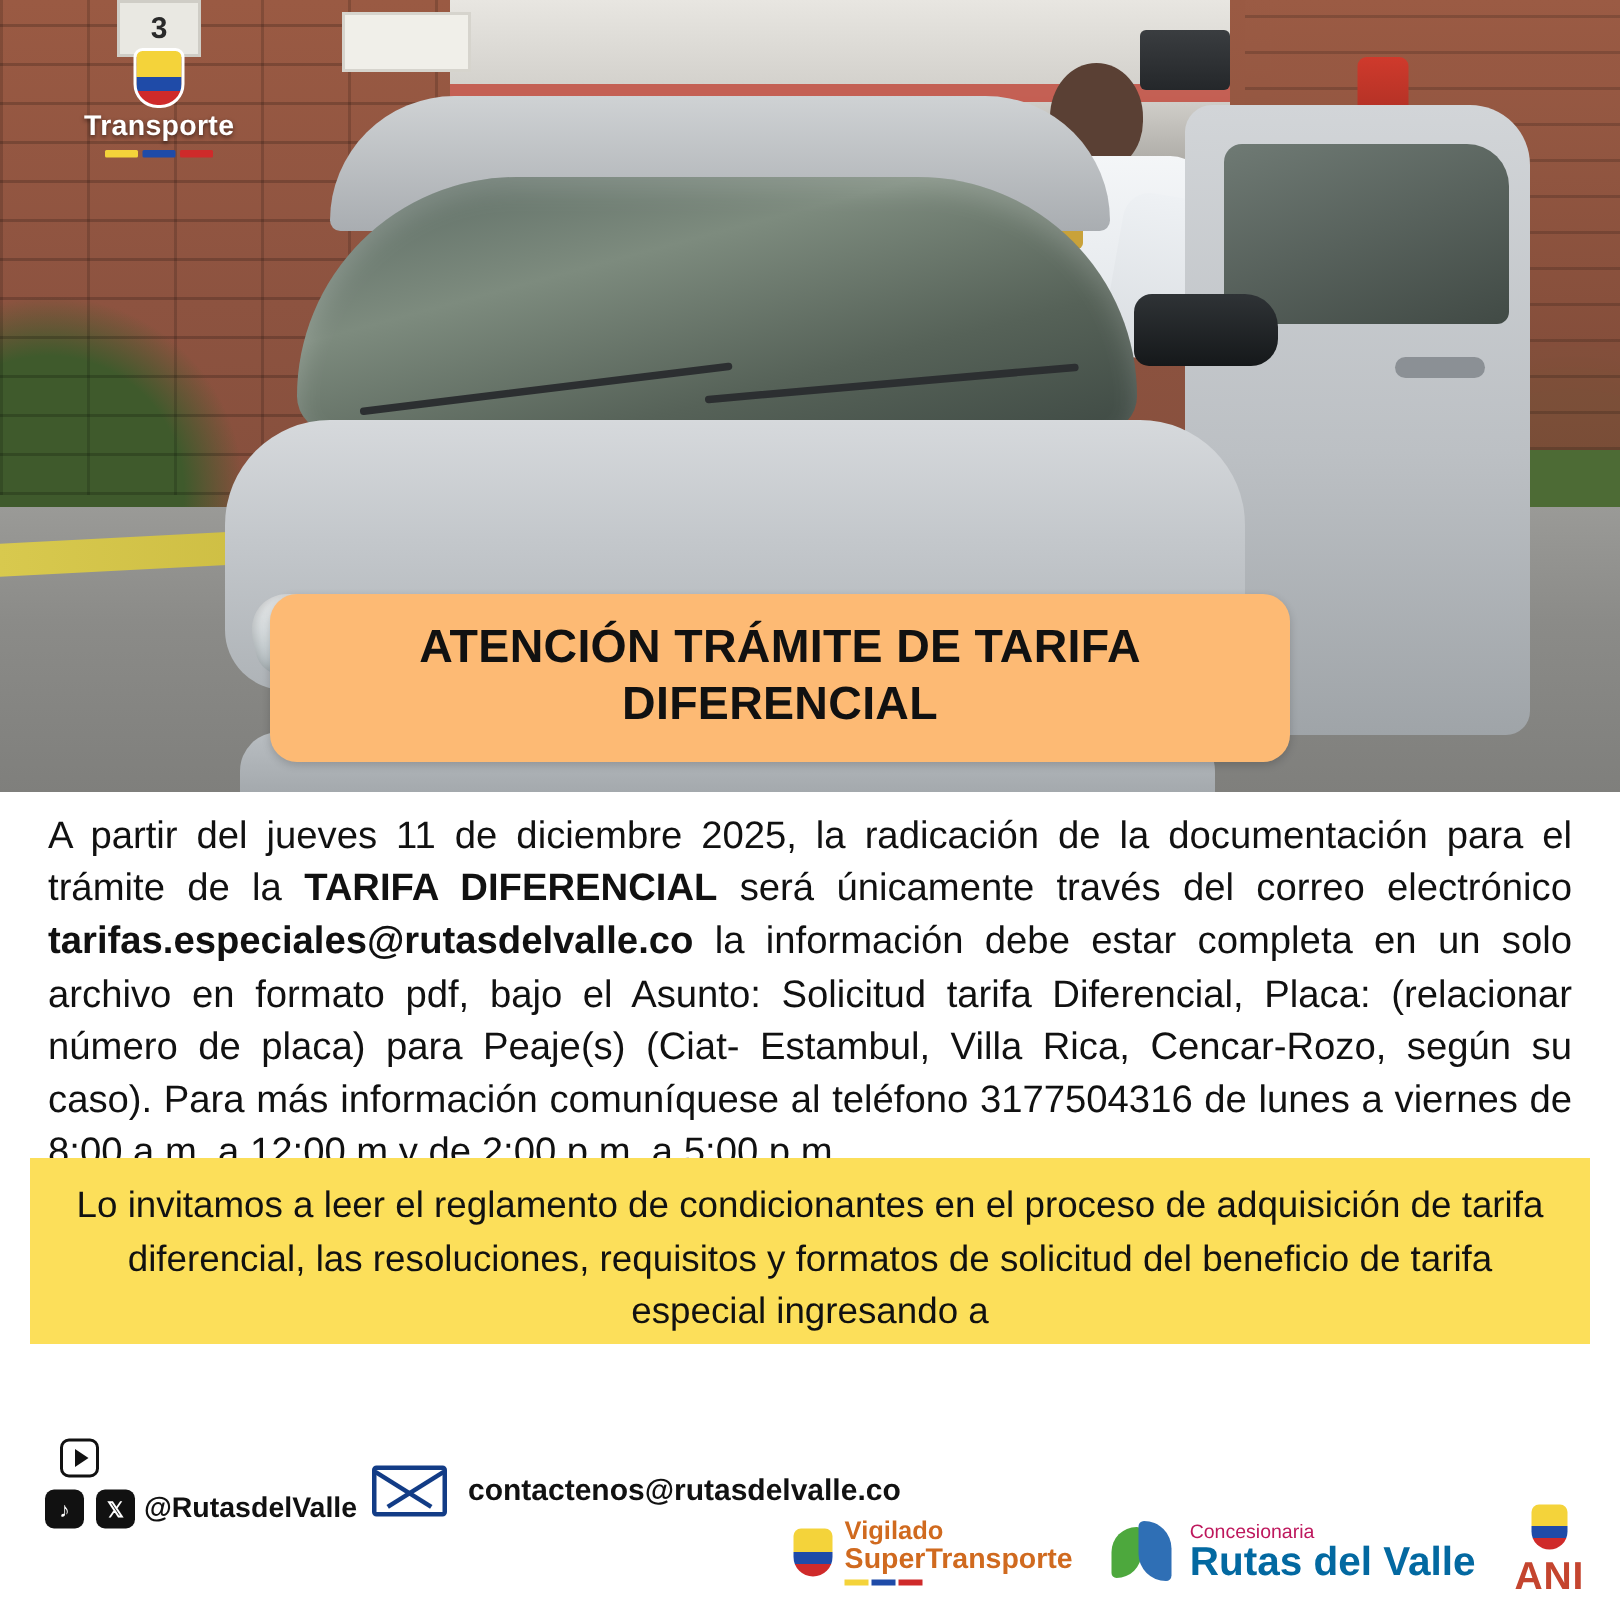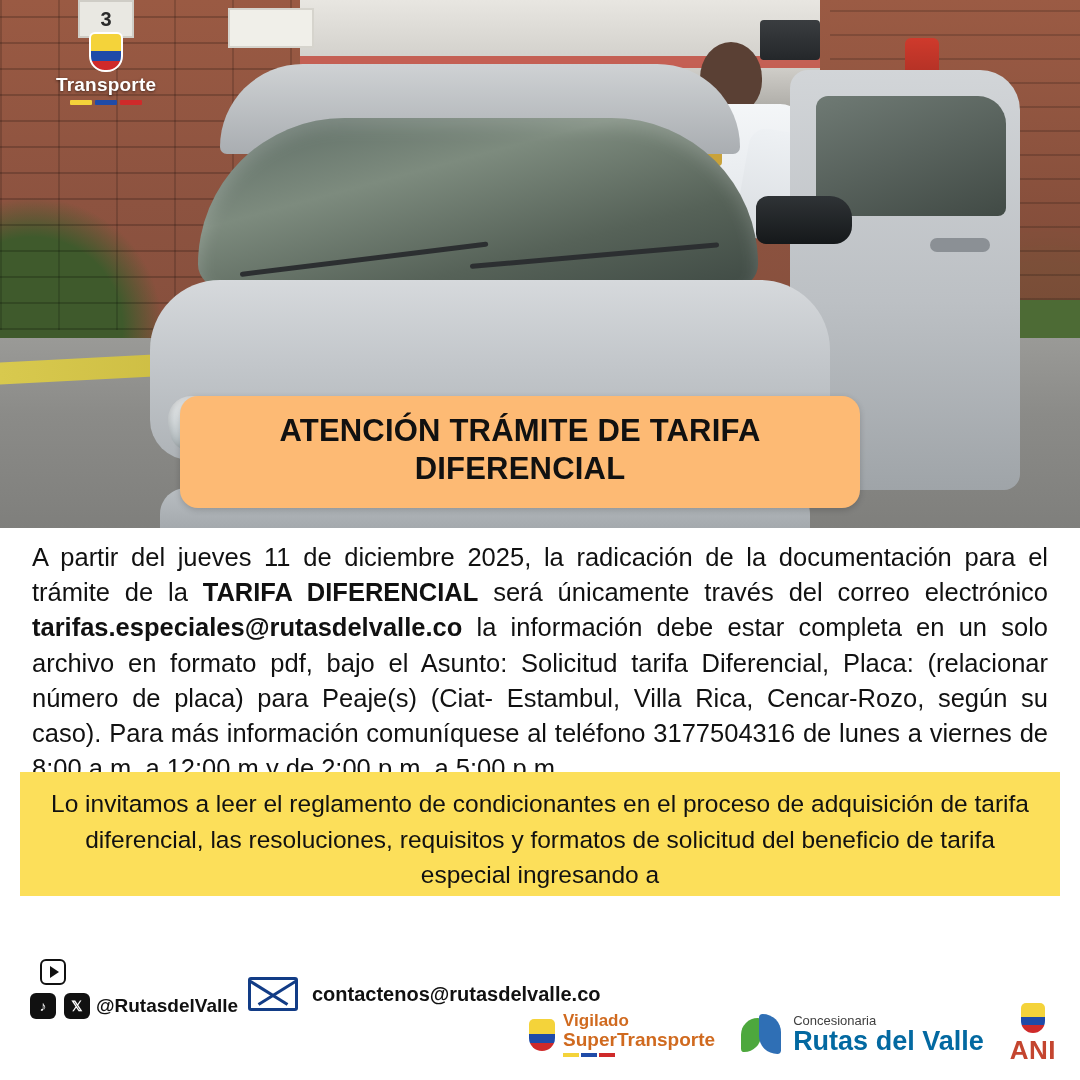--- a/index.html
+++ b/index.html
@@ -292,21 +292,21 @@
   }
   .rdv-mark .leafA {
     position: absolute; left: 0; top: 4px; width: 20px; height: 34px;
     background: #4da83d; border-radius: 20px 4px 20px 4px;
   }
   .rdv-mark .leafB {
     position: absolute; left: 18px; top: 0px; width: 22px; height: 40px;
     background: #2f6fb5; border-radius: 4px 20px 4px 20px;
   }
   .rdv-txt { line-height: 1.05; }
-  .rdv-txt .l1 { font-size: 13px; color: #404040; }
+  .rdv-txt .l1 { font-size: 13px; color: #be185d; }
   .rdv-txt .l2 { font-size: 27px; font-weight: bold; color: #0369a1; }
 
   .ani { display: flex; flex-direction: column; align-items: center; gap: 2px; }
   .ani-shield {
     width: 24px; height: 30px;
     background: linear-gradient(180deg,#f4d33a 0 48%, #1f4ba8 48% 74%, #cf2a2a 74% 100%);
     border-radius: 5px 5px 12px 12px;
   }
   .ani-txt { font-size: 26px; font-weight: bold; color: #c4452f; letter-spacing: .5px; }
 </style>

